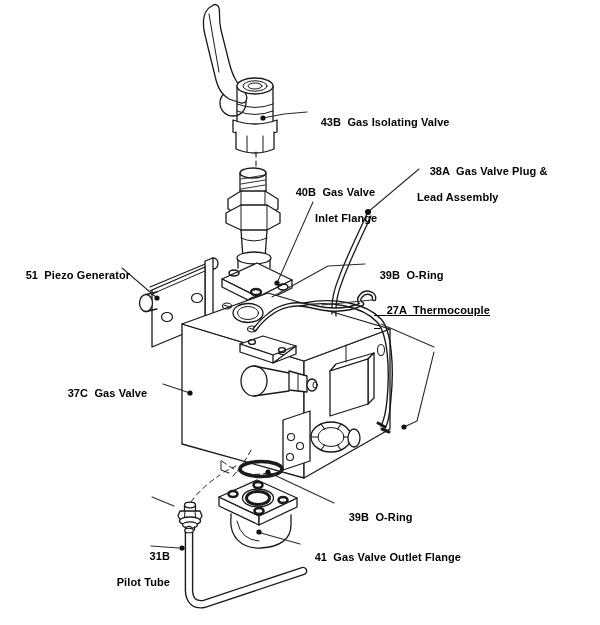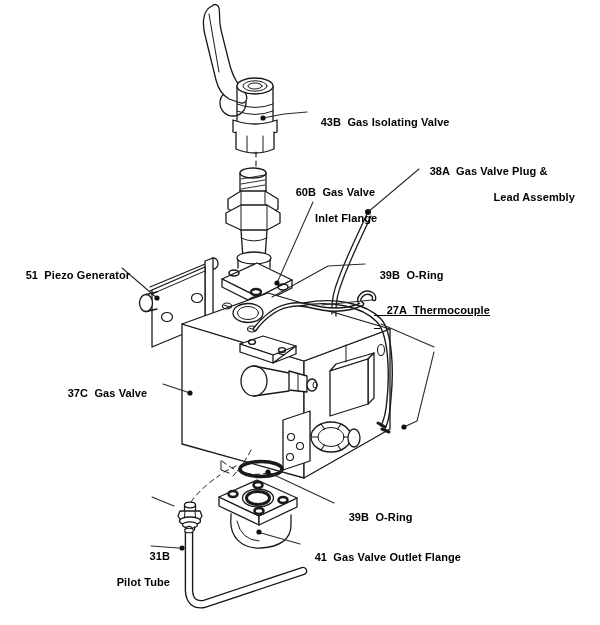--- a/index.html
+++ b/index.html
@@ -7,21 +7,21 @@
     position:relative;width:600px;height:625px;background:#ffffff;
     font-family:"Liberation Sans",sans-serif;overflow:hidden;border-radius:25px;
   }
   .art{position:absolute;left:0;top:0;}
   .part-label{
     position:absolute;font-weight:bold;font-size:11px;line-height:13px;
     color:#000;white-space:pre;letter-spacing:.1px;
   }
   .lbl-43b{left:308px;top:103px;}
   .lbl-38a{left:417px;top:152px;width:158px;}
-  .lbl-38a .l2{display:block;text-align:right;}
+  .lbl-38a .l2{display:block;text-align:left;}
   .lbl-40b{left:283px;top:173px;}
   .lbl-40b .l2{display:block;padding-left:32px;}
   .lbl-29{left:13px;top:256px;}
   .lbl-39b-top{left:367px;top:256px;}
   .lbl-27a{left:374px;top:291px;text-decoration:underline;}
   .lbl-30a{left:436px;top:339px;}
   .lbl-37c{left:55px;top:374px;}
   .lbl-32{left:30px;top:487px;}
   .lbl-39b-bot{left:336px;top:498px;}
   .lbl-41{left:302px;top:538px;}
@@ -222,21 +222,21 @@
   <div class="part-label lbl-43b">
     <span>43B  Gas Isolating Valve</span>
   </div>
 
   <div class="part-label lbl-38a">
     <span class="l1">38A  Gas Valve Plug &amp;</span>
     <span class="l2">Lead Assembly</span>
   </div>
 
   <div class="part-label lbl-40b">
-    <span class="l1">60B  Gas Valve</span>
+    <span class="l1">40B  Gas Valve</span>
     <span class="l2">Inlet Flange</span>
   </div>
 
   <div class="part-label lbl-29">
     <span>51  Piezo Generator</span>
   </div>
 
   <div class="part-label lbl-39b-top">
     <span>39B  O-Ring</span>
   </div>

